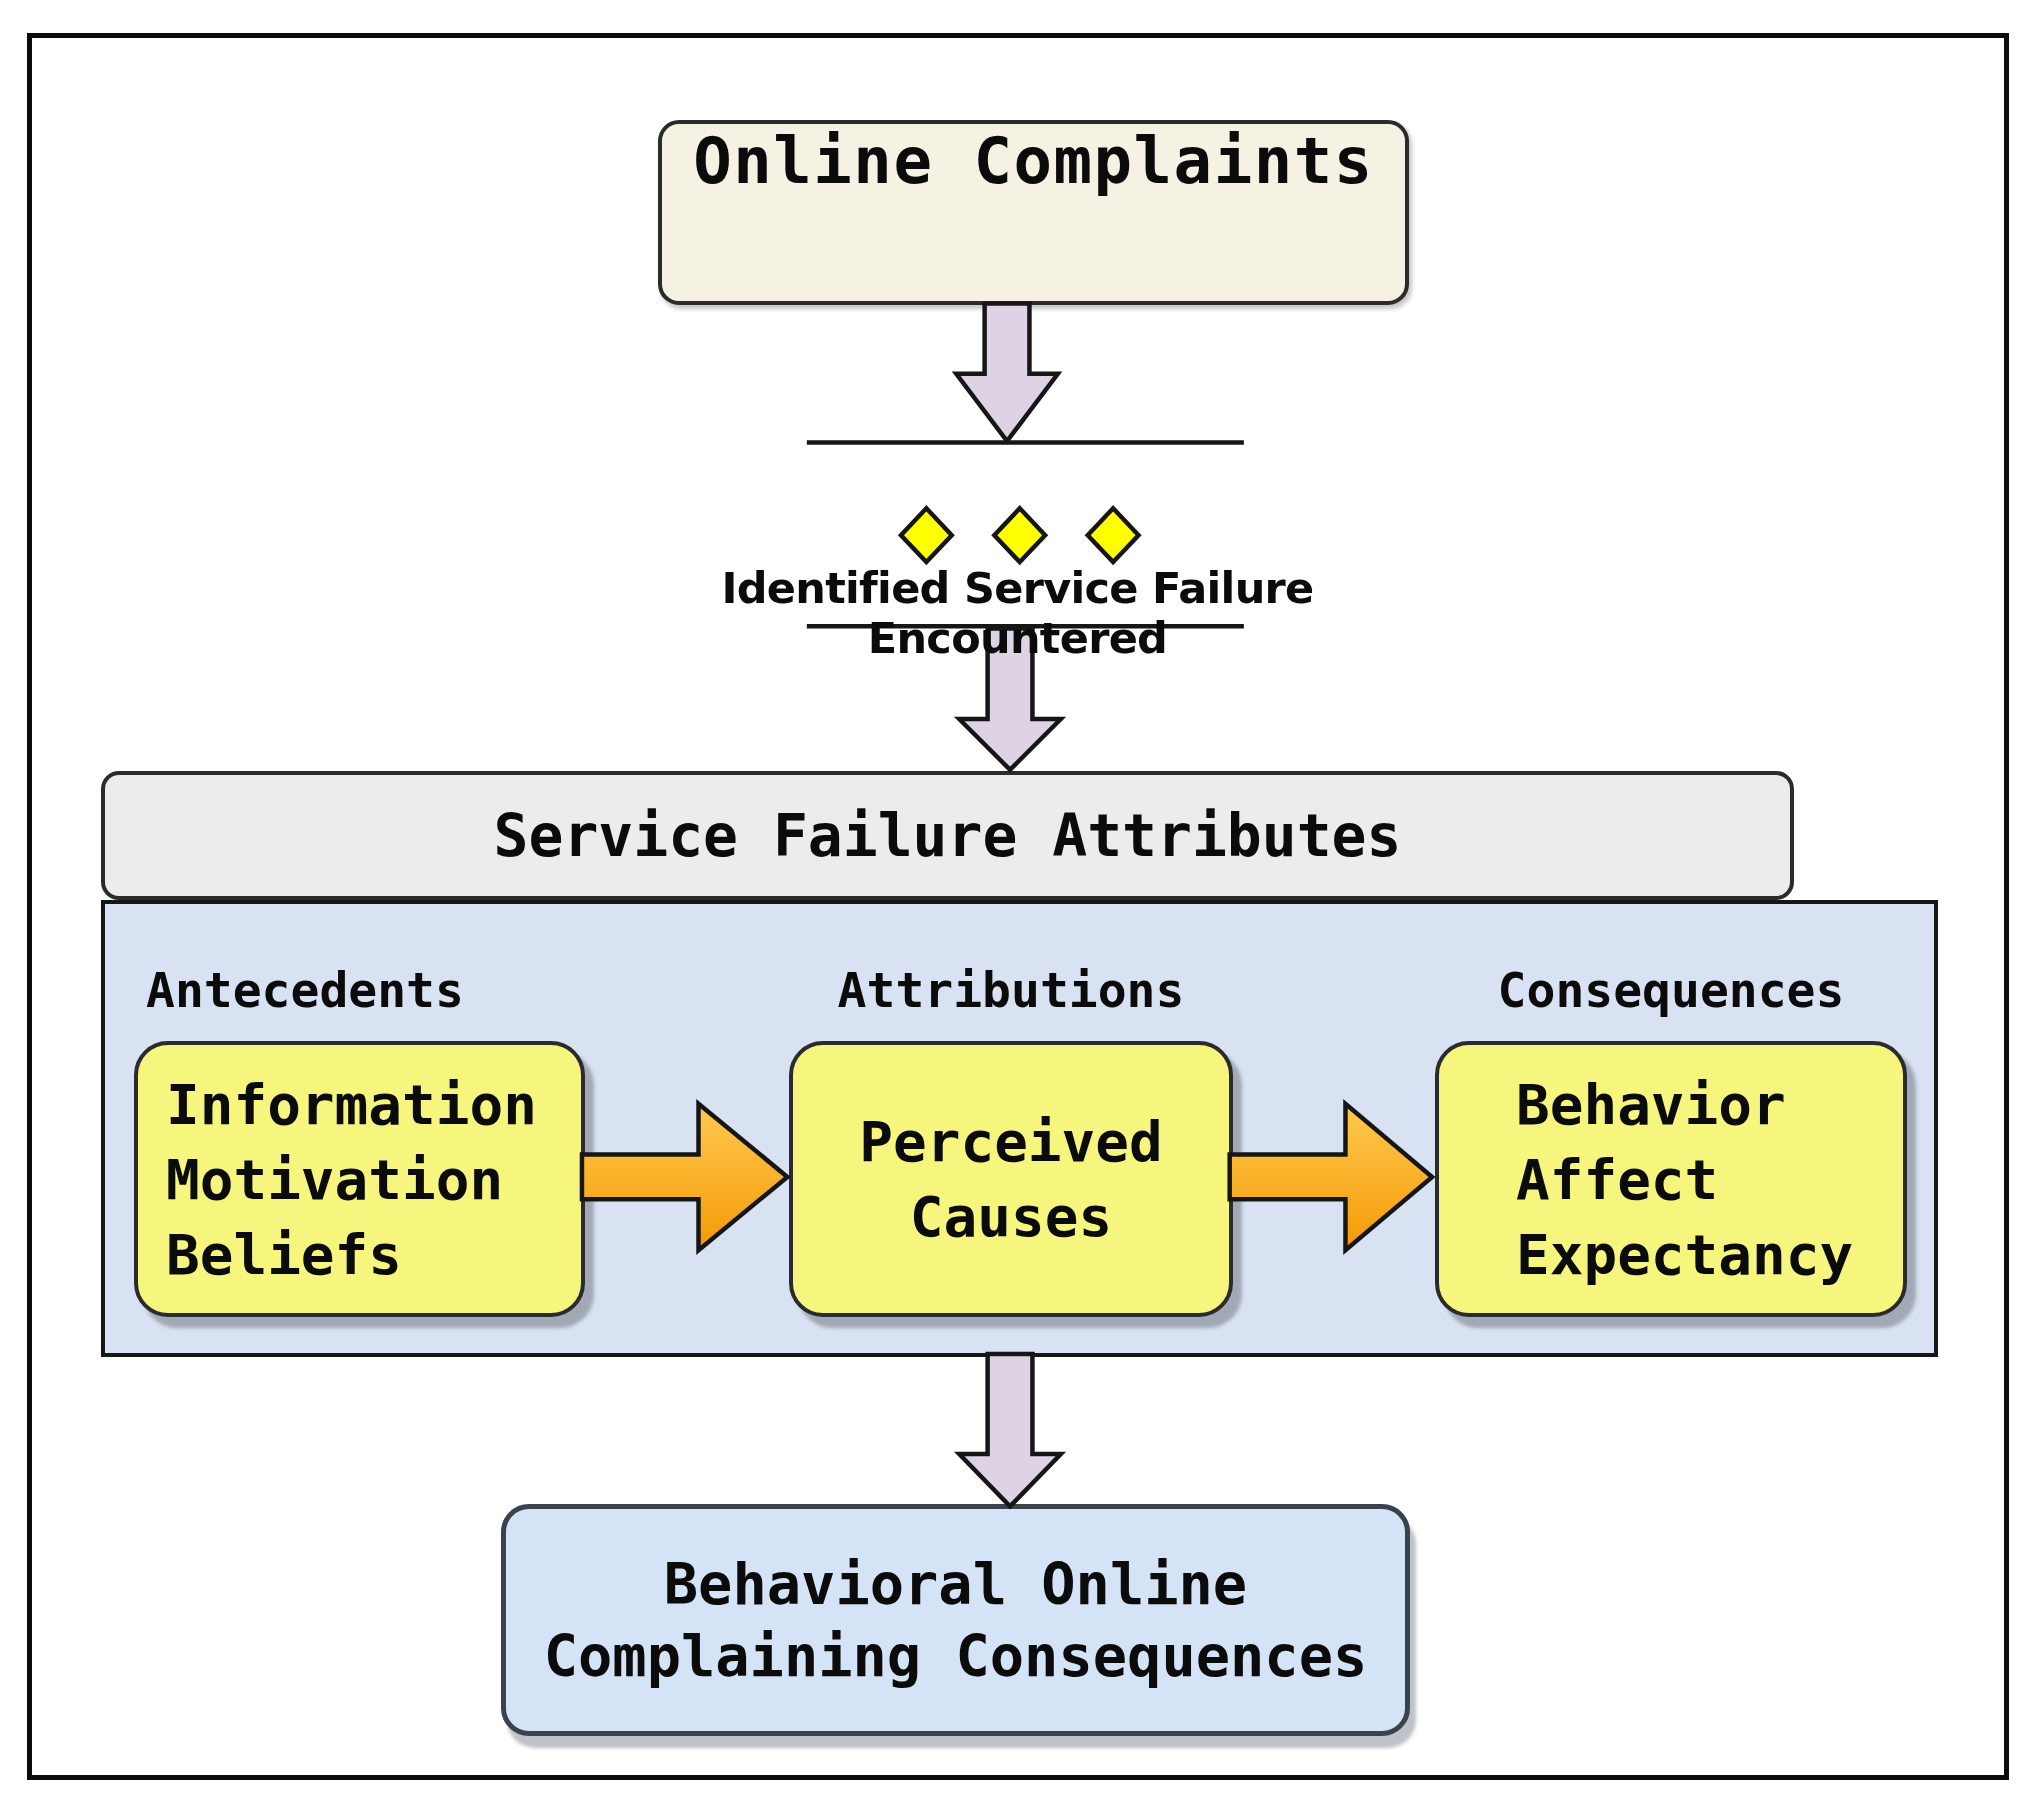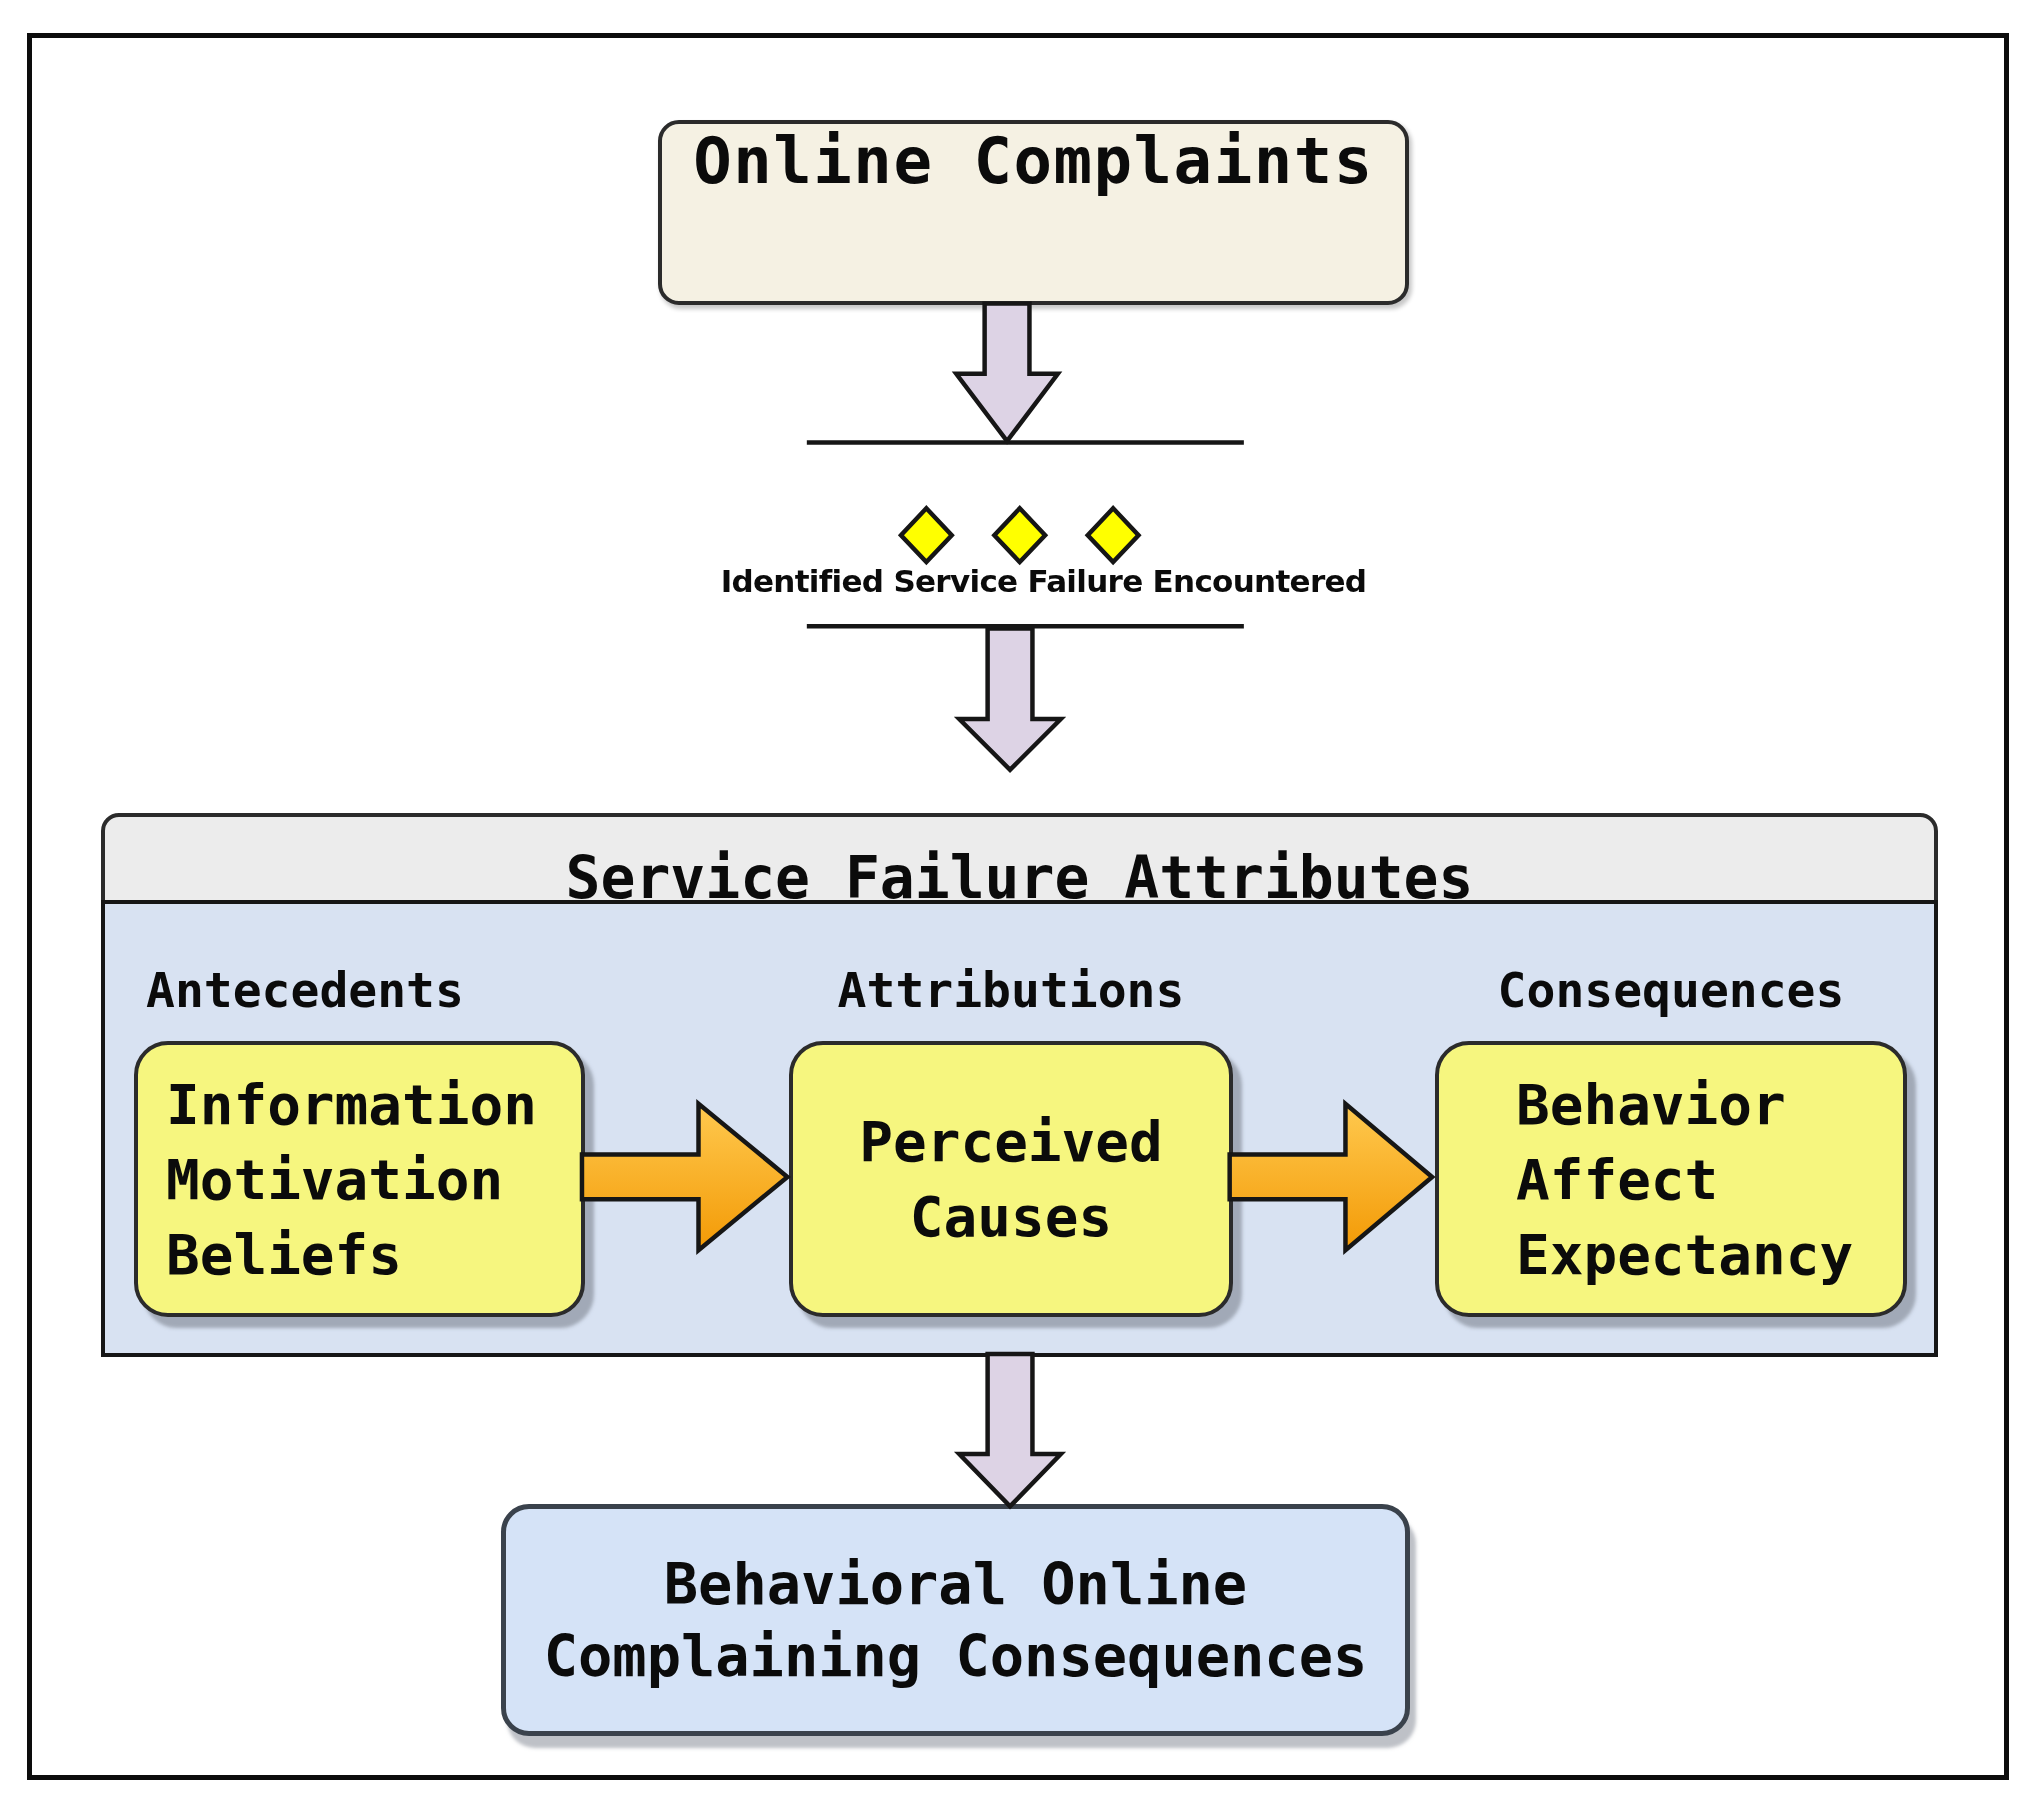--- a/index.html
+++ b/index.html
@@ -15,29 +15,29 @@
   .box { position:absolute; box-sizing:border-box; z-index:2; }
 
   .online-box {
     left:658px; top:120px; width:751px; height:185px;
     background:#f5f1e3; border:4.5px solid #2b2b2b; border-radius:21px;
     display:flex; align-items:flex-start; justify-content:center;
     font-size:64px; font-weight:700; letter-spacing:1.5px;
     box-shadow:2.2px 3.7px 4.5px rgba(0,0,0,0.22);
   }
   .caption {
-    position:absolute; left:670px; top:563px; width:747px; text-align:center;
-    font-family:"DejaVu Sans", sans-serif; font-weight:700; font-size:31px;
+    position:absolute; left:644px; top:563px; width:747px; text-align:center;
+    font-family:"DejaVu Sans", sans-serif; font-weight:700; font-size:43px;
     letter-spacing:-0.7px; z-index:4;
   }
   .gray-box {
-    left:101px; top:771px; width:1837px; height:129px;
+    left:101px; top:771px; width:1693px; height:129px;
     background:#ececec; border:4.5px solid #2b2b2b; border-radius:18px;
     display:flex; align-items:center; justify-content:center;
-    font-size:58px; font-weight:700;margin-top:42px;
+    font-size:58px; font-weight:700;
   }
   .panel {
     left:101px; top:900px; width:1837px; height:457px;
     background:#d8e2f2; border:4.5px solid #161616;
   }
   .col-label {
     position:absolute; z-index:4; top:962px; line-height:57px;
     font-size:48px; font-weight:700;
   }
   .label-antecedents { left:146px; }

